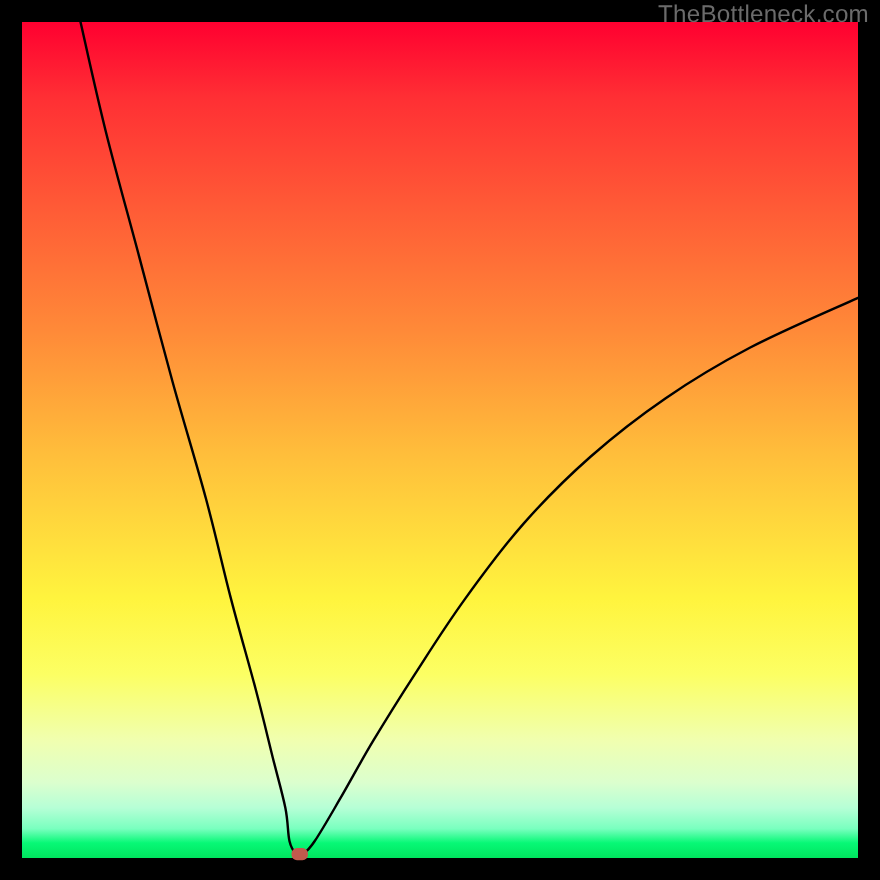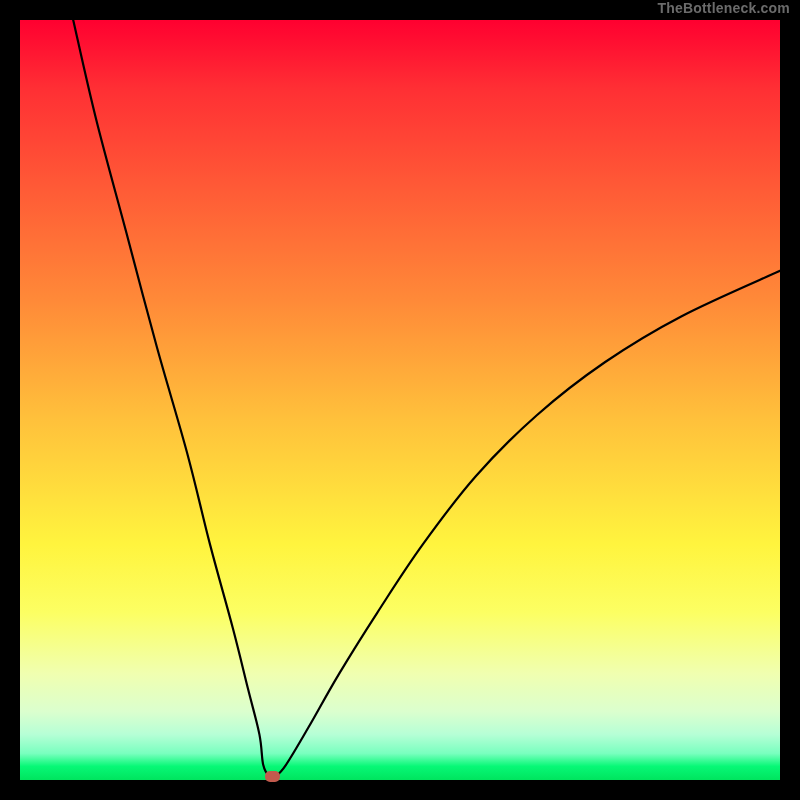--- a/index.html
+++ b/index.html
@@ -40,22 +40,22 @@
       #79ffbf 96.5%,
       #07f876 98.2%,
       #00e45e 100%
     );
   }
   .watermark {
     position: absolute;
     top: 0px;
     right: 10px;
     color: #6b6b6b;
-    font-size: 14px;
-    font-weight: 700;
+    font-size: 22px;
+    font-weight: 400;
     letter-spacing: 0.2px;
     user-select: none;
   }
   svg.curve {
     position: absolute;
     left: 0;
     top: 0;
     width: 760px;
     height: 760px;
   }

